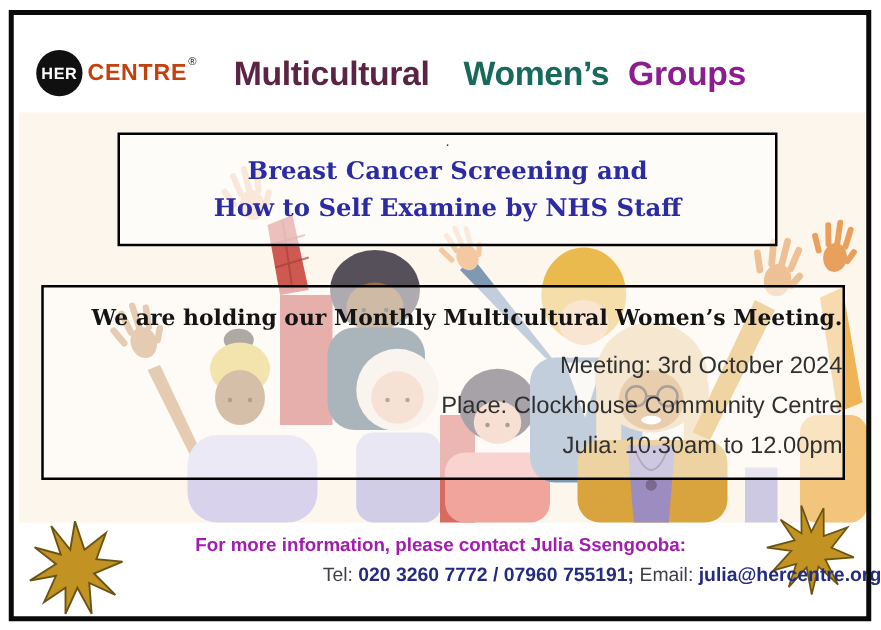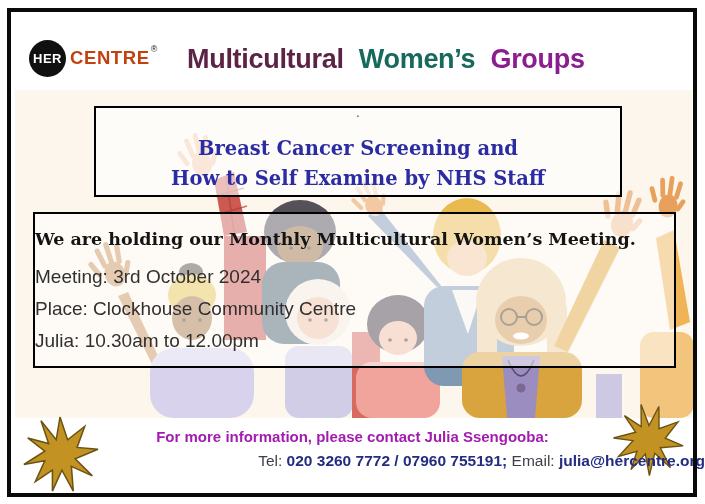--- a/index.html
+++ b/index.html
@@ -9,33 +9,33 @@
   #bg-art{position:absolute;left:0;top:0;z-index:1;}
 
   
   #logo-row{position:absolute;left:29px;top:38px;height:40px;display:flex;align-items:center;z-index:2;}
   #logo-circle{width:37px;height:37px;border-radius:50%;background:#101010;display:flex;align-items:center;justify-content:center;
                color:#fff;font-weight:bold;font-size:13px;letter-spacing:.5px;}
   #logo-word{margin-left:4px;font-weight:bold;font-size:18.5px;color:#c2410c;letter-spacing:.6px;}
   #logo-reg{font-size:9px;color:#141414;position:relative;top:-9px;margin-left:1px;}
   #title{position:absolute;left:187px;top:44px;font-size:27px;font-weight:bold;letter-spacing:-0.3px;z-index:2;white-space:nowrap;}
   #title .w1{color:#5c2444;}
-  #title .w2{color:#17695c;margin-left:8px;}
+  #title .w2{color:#17695c;margin-left:20px;}
   #title .w3{color:#8c1d91;margin-left:8px;}
 
   
   #headline-box{position:absolute;left:94px;top:106px;width:528px;height:91px;border:2px solid #000;
                 background:rgba(255,255,255,.62);z-index:2;box-sizing:border-box;text-align:center;}
   #headline-dot{position:absolute;top:-1px;left:0;right:0;text-align:center;font-size:12px;color:#333;line-height:12px;}
   .headline-line{font-family:"DejaVu Serif","Liberation Serif",serif;font-weight:bold;font-size:19.5px;color:#2b2ba4;line-height:30px;}
-  #headline-box .inner{padding-top:26px;}
+  #headline-box .inner{padding-top:14px;}
 
   
-  #meeting-box{position:absolute;left:33px;top:212px;width:643px;height:156px;border:2.5px solid #000;
-               background:rgba(255,255,255,.52);z-index:2;box-sizing:border-box;text-align:left;}
+  #meeting-box{position:absolute;left:33px;top:228px;width:643px;height:156px;border:2.5px solid #000;
+               background:rgba(255,255,255,.52);z-index:2;box-sizing:border-box;text-align:right;}
   #meeting-intro{margin-top:15px;font-family:"DejaVu Serif","Liberation Serif",serif;font-weight:bold;
                  font-size:17.5px;color:#141414;}
   #meeting-lines{margin-top:12px;}
   .meeting-line{font-size:19px;color:#303030;line-height:32px;}
 
   
   #footer-line1{position:absolute;left:0;right:0;top:428px;text-align:center;font-weight:bold;
                 font-size:15px;color:#a21caf;z-index:2;}
   #footer-line2{position:absolute;left:0;right:0;top:452px;text-align:right;font-size:15.5px;color:#3f3f4a;z-index:2;}
   .bold-navy{font-weight:bold;color:#232c80;}

